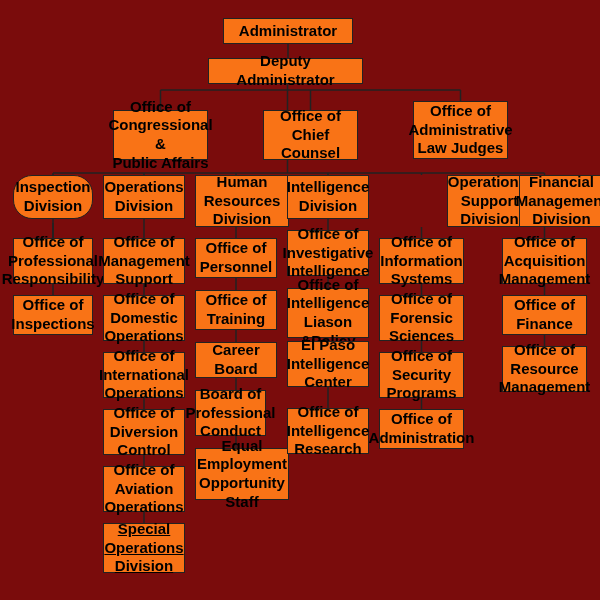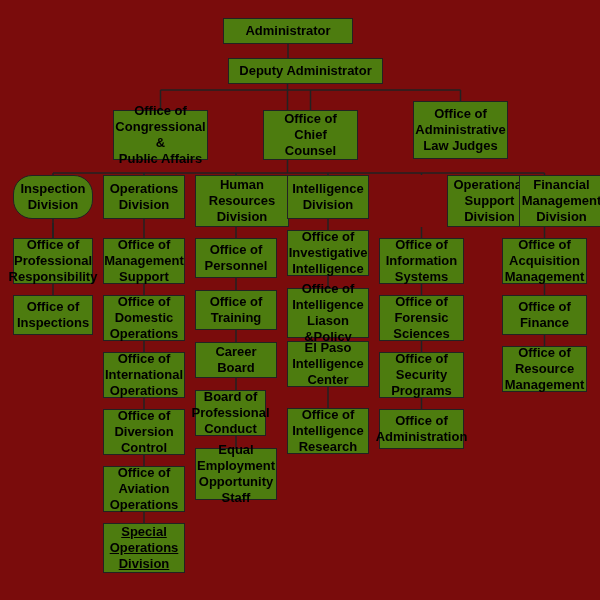--- a/index.html
+++ b/index.html
@@ -22,24 +22,24 @@
     }
     
     .lines-svg {
       position: absolute;
       top: 0; left: 0;
       width: 100%;
       pointer-events: none;
     }
     .node {
       position: absolute;
-      background: #4d7c0f;
+      background: #f97316;
       border: 1.5px solid #222;
       text-align: center;
-      font-size: 13px;
+      font-size: 15px;
       font-weight: bold;
       line-height: 1.25;
       display: flex;
       align-items: center;
       justify-content: center;
       padding: 11px 4px;
     }
   </style>
 </head>
 <body>
@@ -106,21 +106,21 @@
         <line x1="416.5" y1="308" x2="374" y2="308" stroke="#222" stroke-width="1.5"></line>
         <line x1="416.5" y1="365" x2="374" y2="365" stroke="#222" stroke-width="1.5"></line>
         <line x1="416.5" y1="419" x2="374" y2="419" stroke="#222" stroke-width="1.5"></line>
         <line x1="539.5" y1="217" x2="539.5" y2="359" stroke="#222" stroke-width="1.5"></line>
         <line x1="539.5" y1="251" x2="497" y2="251" stroke="#222" stroke-width="1.5"></line>
         <line x1="539.5" y1="305" x2="497" y2="305" stroke="#222" stroke-width="1.5"></line>
         <line x1="539.5" y1="359" x2="497" y2="359" stroke="#222" stroke-width="1.5"></line>
       </svg>
     <div id="nodes-container">
         <div class="node" style="left: 218px; top: 8px; width: 130px; min-height: 26px; height: 26px;">Administrator</div>
-        <div class="node" style="left: 223px; top: 48px; width: 155px; min-height: 26px; height: 26px;">Deputy Administrator</div>
+        <div class="node" style="left: 203px; top: 48px; width: 155px; min-height: 26px; height: 26px;">Deputy Administrator</div>
         <div class="node" style="left: 108px; top: 100px; width: 95px; min-height: 50px; height: 50px;">Office of<br>Congressional &amp;<br>Public Affairs</div>
         <div class="node" style="left: 258px; top: 100px; width: 95px; min-height: 50px; height: 50px;">Office of<br>Chief Counsel</div>
         <div class="node" style="left: 408px; top: 91px; width: 95px; min-height: 58px; height: 58px;">Office of<br>Administrative<br>Law Judges</div>
         <div class="node" style="left: 8px; top: 165px; width: 80px; min-height: 44px; height: 44px; border-radius: 19px;">Inspection<br>Division</div>
         <div class="node" style="left: 98px; top: 165px; width: 82px; min-height: 44px; height: 44px;">Operations<br>Division</div>
         <div class="node" style="left: 190px; top: 165px; width: 94px; min-height: 52px; height: 52px;">Human<br>Resources<br>Division</div>
         <div class="node" style="left: 282px; top: 165px; width: 82px; min-height: 44px; height: 44px;">Intelligence<br>Division</div>
         <div class="node" style="left: 394px; top: 165px; width: 85px; min-height: 52px; height: 52px; margin-left: 48px;">Operational<br>Support<br>Division</div>
         <div class="node" style="left: 497px; top: 165px; width: 85px; min-height: 52px; height: 52px; margin-left: 17px;">Financial<br>Management<br>Division</div>
         <div class="node" style="left: 8px; top: 228px; width: 80px; min-height: 46px; height: 46px;">Office of<br>Professional<br>Responsibility</div>
@@ -128,21 +128,21 @@
         <div class="node" style="left: 98px; top: 228px; width: 82px; min-height: 46px; height: 46px;">Office of<br>Management<br>Support</div>
         <div class="node" style="left: 98px; top: 285px; width: 82px; min-height: 46px; height: 46px;">Office of<br>Domestic<br>Operations</div>
         <div class="node" style="left: 98px; top: 342px; width: 82px; min-height: 46px; height: 46px;">Office of<br>International<br>Operations</div>
         <div class="node" style="left: 98px; top: 399px; width: 82px; min-height: 46px; height: 46px;">Office of<br>Diversion<br>Control</div>
         <div class="node" style="left: 98px; top: 456px; width: 82px; min-height: 46px; height: 46px;">Office of<br>Aviation<br>Operations</div>
         <div class="node" style="left: 98px; top: 513px; width: 82px; min-height: 50px; height: 50px; text-decoration: underline;">Special<br>Operations<br>Division</div>
         <div class="node" style="left: 190px; top: 228px; width: 82px; min-height: 40px; height: 40px;">Office of<br>Personnel</div>
         <div class="node" style="left: 190px; top: 280px; width: 82px; min-height: 40px; height: 40px;">Office of<br>Training</div>
         <div class="node" style="left: 190px; top: 332px; width: 82px; min-height: 36px; height: 36px;">Career<br>Board</div>
         <div class="node" style="left: 190px; top: 380px; width: 71px; min-height: 46px; height: 46px;">Board of<br>Professional<br>Conduct</div>
-        <div class="node" style="left: 190px; top: 438px; width: 82px; min-height: 52px; height: 52px;">Equal<br>Employment<br>Opportunity<br>Staff</div>
+        <div class="node" style="left: 190px; top: 438px; width: 94px; min-height: 52px; height: 52px;">Equal<br>Employment<br>Opportunity<br>Staff</div>
         <div class="node" style="left: 282px; top: 220px; width: 82px; min-height: 46px; height: 46px;">Office of<br>Investigative<br>Intelligence</div>
         <div class="node" style="left: 282px; top: 278px; width: 82px; min-height: 50px; height: 50px;">Office of<br>Intelligence<br>Liason &amp;Policy</div>
         <div class="node" style="left: 282px; top: 331px; width: 82px; min-height: 46px; height: 46px;">El Paso<br>Intelligence<br>Center</div>
         <div class="node" style="left: 282px; top: 398px; width: 82px; min-height: 46px; height: 46px;">Office of<br>Intelligence<br>Research</div>
         <div class="node" style="left: 374px; top: 228px; width: 85px; min-height: 46px; height: 46px;">Office of<br>Information<br>Systems</div>
         <div class="node" style="left: 374px; top: 285px; width: 85px; min-height: 46px; height: 46px;">Office of<br>Forensic<br>Sciences</div>
         <div class="node" style="left: 374px; top: 342px; width: 85px; min-height: 46px; height: 46px;">Office of<br>Security<br>Programs</div>
         <div class="node" style="left: 374px; top: 399px; width: 85px; min-height: 40px; height: 40px;">Office of<br>Administration</div>
         <div class="node" style="left: 497px; top: 228px; width: 85px; min-height: 46px; height: 46px;">Office of<br>Acquisition<br>Management</div>
         <div class="node" style="left: 497px; top: 285px; width: 85px; min-height: 40px; height: 40px;">Office of<br>Finance</div>

